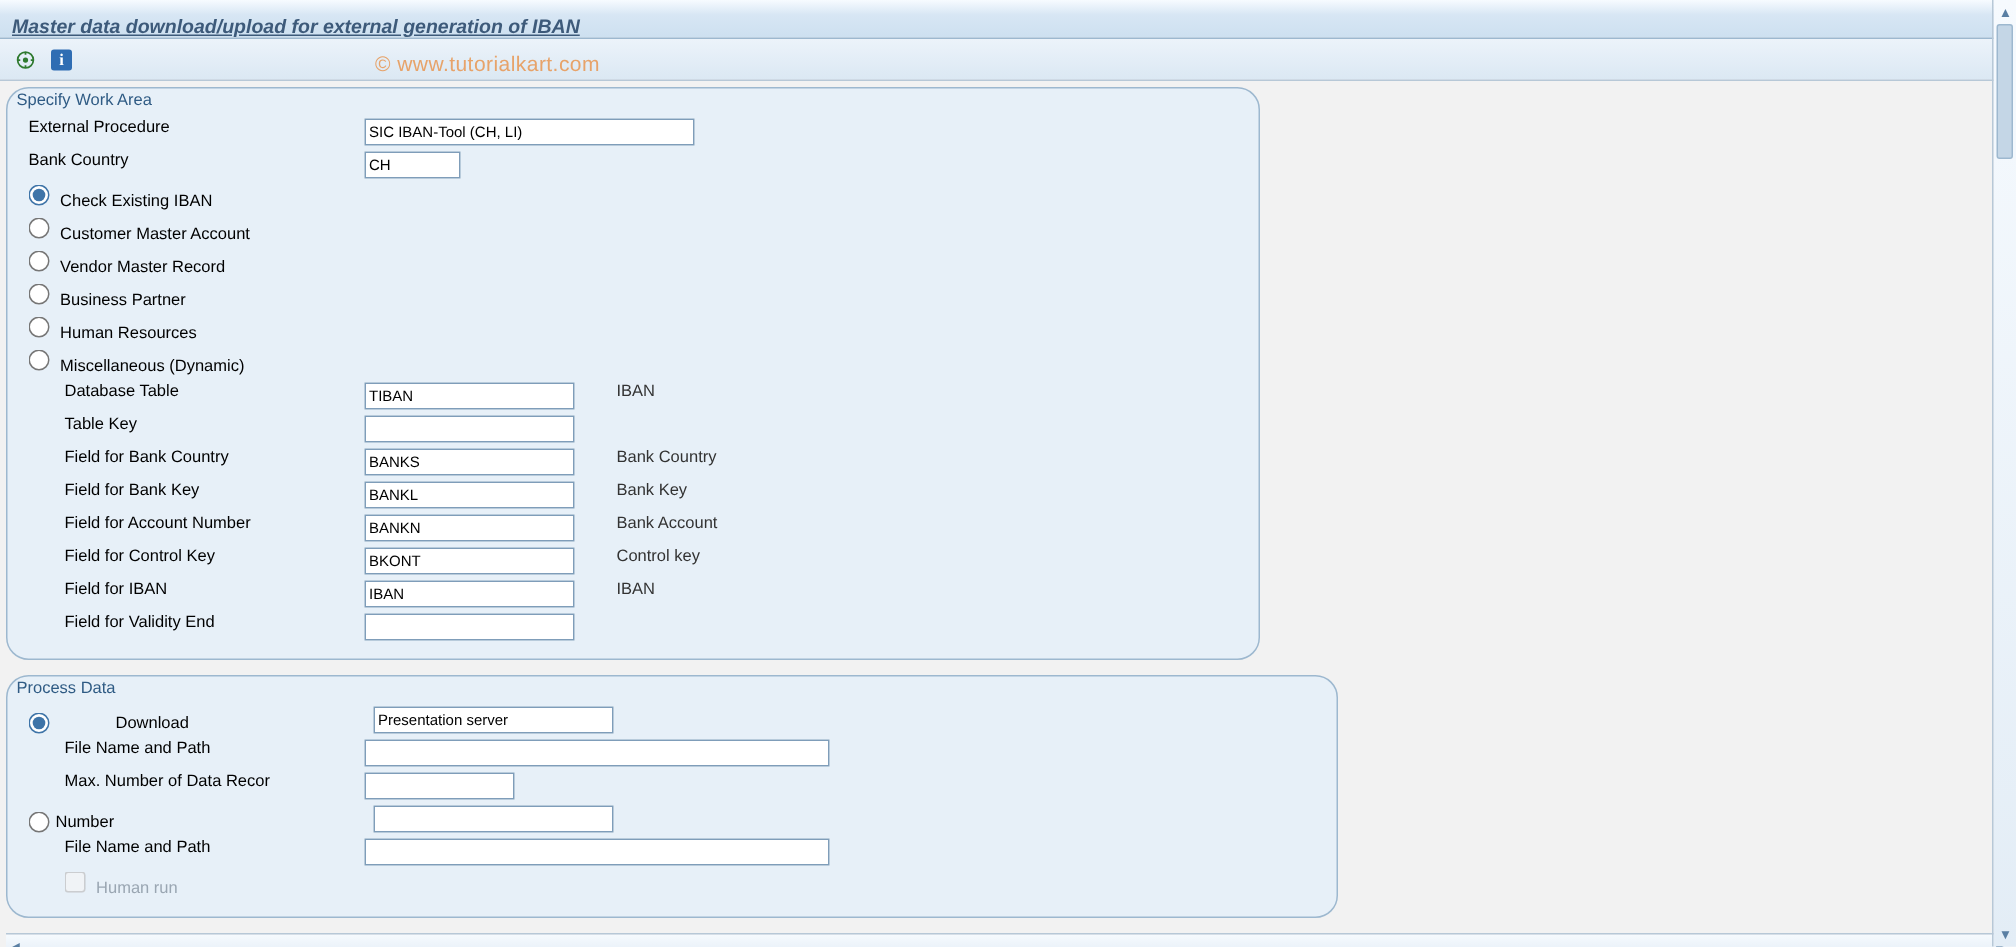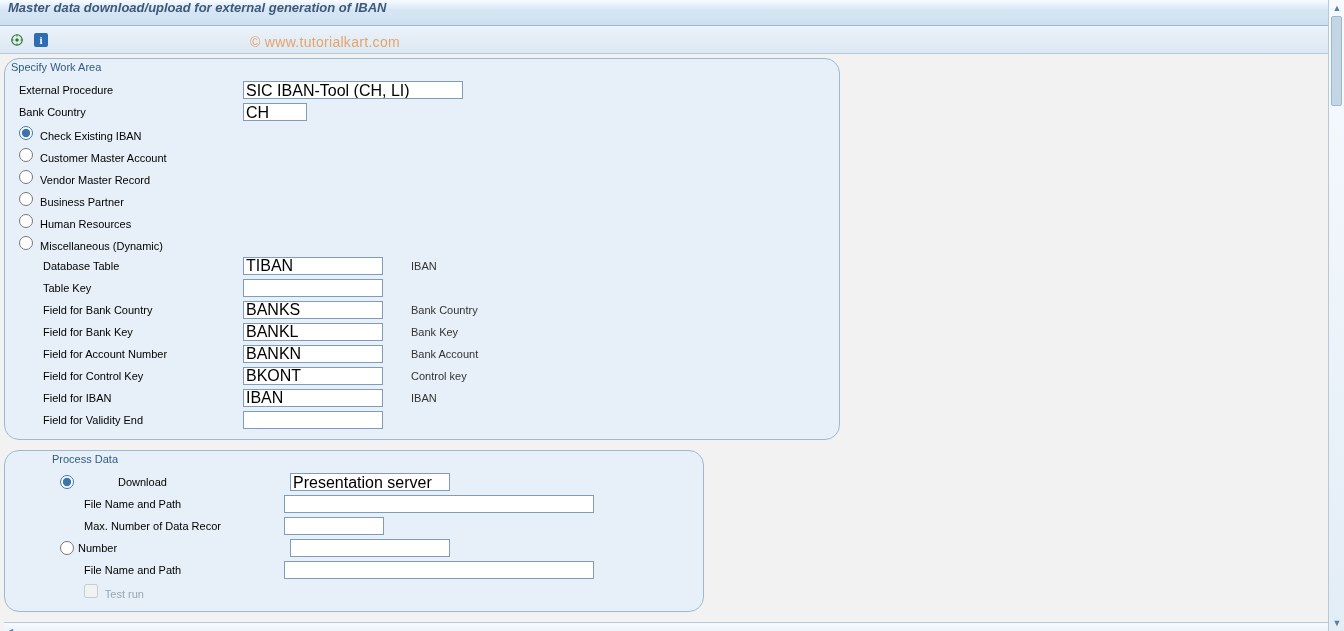--- a/index.html
+++ b/index.html
@@ -12,26 +12,27 @@
   }
   .viewport {
     width: 1344px; height: 631px;
     position: relative;
     background: #f2f2f2;
   }
   .titlebar {
     height: 26px;
     background: linear-gradient(#f7fbff 0%, #d7e6f4 40%, #cde0f0 100%);
     border-bottom: 1px solid #9db8cf;
-    display: flex; align-items: flex-start;
+    display: flex; align-items: flex-end;
     padding: 0 8px;
     font-style: italic;
     font-weight: bold;
     font-size: 13px;
     color: #3d5a7a;
+    text-decoration: underline;
   }
   .toolbar {
     height: 28px;
     background: linear-gradient(#ecf3fa 0%, #dbe8f3 100%);
     border-bottom: 1px solid #b7c8d7;
     display: flex; align-items: center;
     padding: 0 6px;
   }
   .toolbar .btn {
     width: 22px; height: 20px;
@@ -77,34 +78,34 @@
     background: #e7f0f8;
     margin-bottom: 10px;
   }
   .group-title {
     padding: 2px 6px 4px 6px;
     color: #2f5b84;
     font-size: 11px;
   }
   .group-body { padding: 2px 8px 8px 8px; }
   .row {
-    display:flex; align-items:center;
+    display:flex; 
     height: 22px;
   }
   .row .label {
     width: 230px;
     padding-left: 6px;
   }
   .row .label.indent { padding-left: 30px; }
   .row .field { width: 140px; }
   .row .field select, .row .field input[type=text] {
     width: 100%; height: 18px;
     border: 1px solid #7f9db9;
     background: #fff;
-    font-size: 16px;
+    font-size: 10px;
     padding: 0 2px;
   }
   .row .field.wide { width: 220px; }
   .row .field.small { width: 64px; }
   .row .field.med { width: 100px; }
   .row .desc { padding-left: 28px; color:#333; }
   .radio, .check {
     width: 14px; height:14px;
     margin-right: 4px;
     accent-color:#3e74a8;
@@ -251,21 +252,21 @@
           <div class="desc">IBAN</div>
         </div>
         <div class="row">
           <div class="label indent">Field for Validity End</div>
           <div class="field"><input type="text" value="" style=""></div>
         </div>
 
       </div>
     </div>
 
-    <div class="group" style="width: 700px; padding-left: 41px;">
+    <div class="group" style="width: 888px;">
       <div class="group-title">Process Data</div>
       <div class="group-body">
 
         <div class="row radio-row">
           <label style="display:flex;align-items:center;width:230px;gap:40px;">
             <input type="radio" name="pd" class="radio" checked="" style="">
             <span>Download</span>
           </label>
           <div class="field" style="width:160px;">
             <select>
@@ -300,21 +301,21 @@
         <div class="row">
           <div class="label indent">File Name and Path</div>
           <div class="field wide-input" style="width:310px;">
             <input type="text" value="" style="">
           </div>
         </div>
         <div class="row disabled">
           <div class="label indent">
             <label>
               <input type="checkbox" class="check" disabled="" style="">
-              <span>Test run</span>
+              <span>Human run</span>
             </label>
           </div>
         </div>
 
       </div>
     </div>
 
     <div class="bottom-scroll">
       <span>◄</span>
       <span>►</span>

